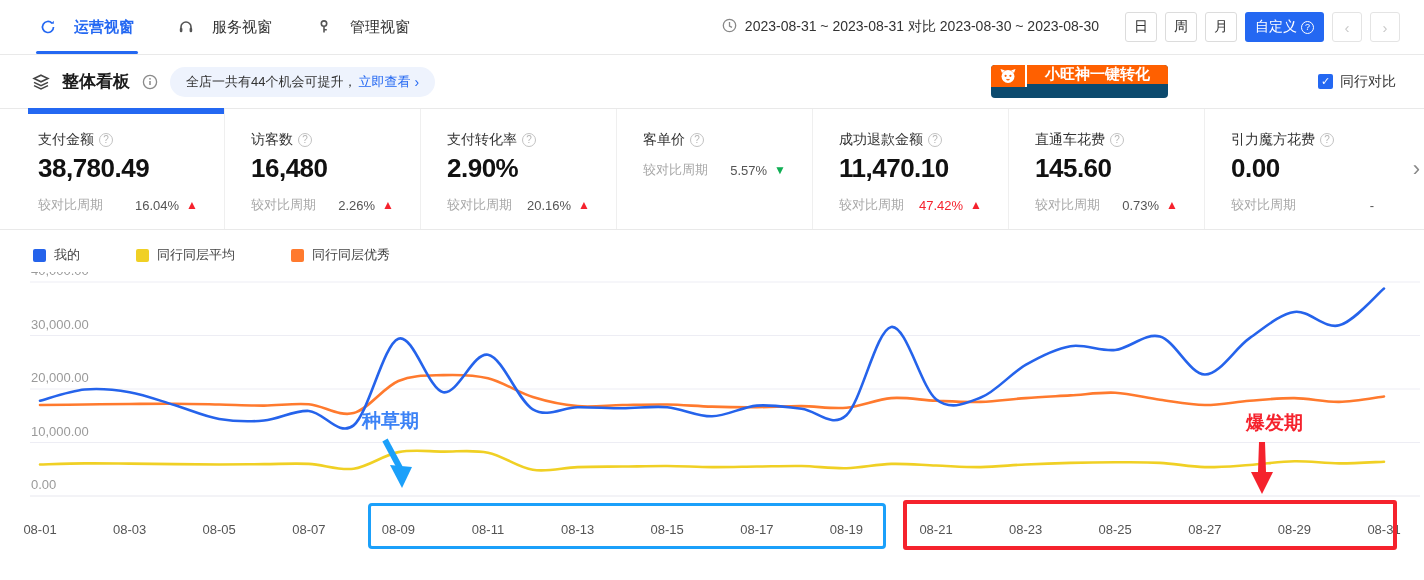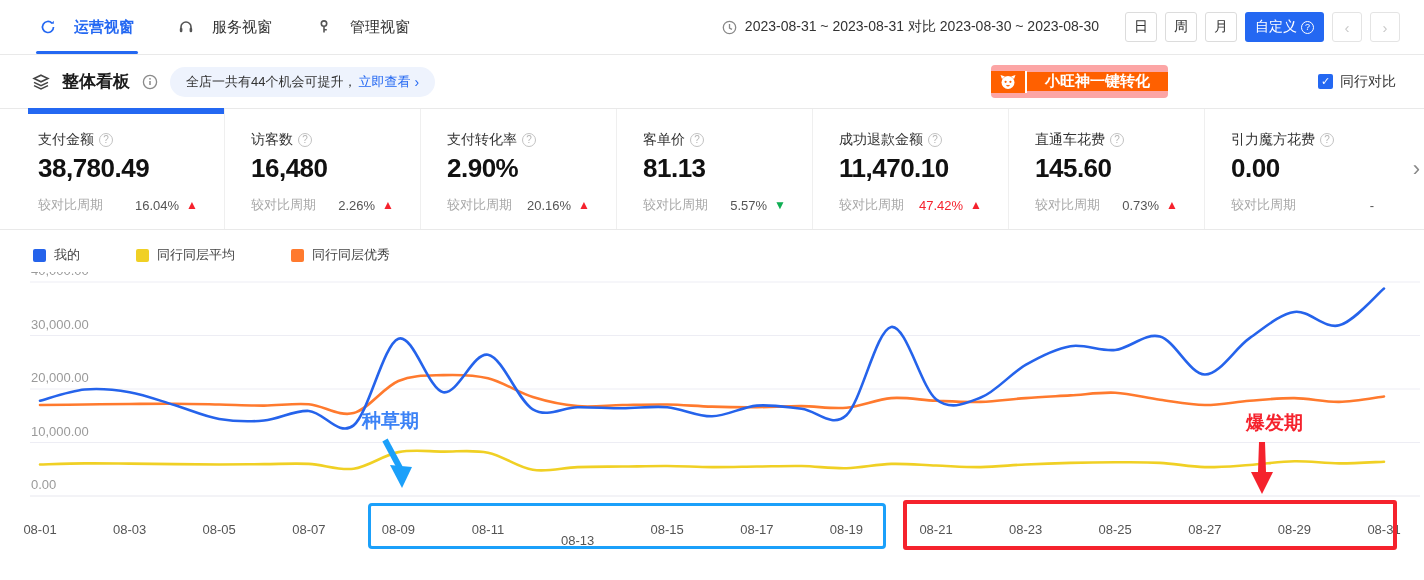--- a/index.html
+++ b/index.html
@@ -11,21 +11,21 @@
             border-bottom:1px solid #e9e9e9; padding:0 24px 0 40px; }
   .topbar-left { display:flex; align-items:center; gap:44px; height:100%; }
   .top-tab { display:flex; align-items:center; gap:18px; font-size:15px; color:#333;
              height:100%; cursor:pointer; position:relative; }
   .top-tab .t-icon { display:flex; color:#555; }
   .top-tab.active { color:#2468f2; font-weight:bold; }
   .top-tab.active .t-icon { color:#2468f2; }
   .top-tab.active::after { content:''; position:absolute; left:-4px; right:-4px; bottom:0;
                            height:3px; background:#2468f2; border-radius:2px; }
   .topbar-right { display:flex; align-items:center; gap:8px; }
-  .date-wrap { display:flex; align-items:center; gap:8px; margin-right:18px; color:#333; font-size:14px; }
+  .date-wrap { display:flex; gap:8px; margin-right:18px; color:#333; font-size:14px; }
   .clock { color:#888; display:flex; }
   .seg-btn { min-width:30px; height:30px; padding:0 8px; background:#fff; border:1px solid #dcdcdc;
              border-radius:3px; font-size:14px; color:#333; cursor:pointer;
              font-family:inherit; }
   .custom-btn { height:30px; padding:0 10px; background:#2468f2; color:#fff; border:none;
                 border-radius:3px; font-size:14px; cursor:pointer; display:flex; align-items:center;
                 gap:4px; font-family:inherit; }
   .q-circle { width:13px; height:13px; border:1px solid #fff; border-radius:50%; font-size:9px;
               line-height:11px; text-align:center; display:inline-block; }
   .pager { width:30px; height:30px; background:#fff; border:1px solid #e4e4e4; border-radius:3px;
@@ -36,22 +36,22 @@
                 padding:0 28px 0 32px; }
   .bh-left { display:flex; align-items:center; gap:12px; }
   .layers { color:#444; display:flex; }
   .board-title { font-size:17px; font-weight:bold; color:#1a1a1a; }
   .info-i { color:#8a8a8a; display:flex; cursor:pointer; }
   .notice-pill { display:flex; align-items:center; background:#eef3fd; border-radius:16px;
                  height:30px; padding:0 16px; font-size:13px; color:#333; }
   .notice-link { color:#2468f2; cursor:pointer; margin-left:2px; }
   .notice-chev { color:#2468f2; margin-left:4px; font-size:14px; }
   .bh-right { display:flex; align-items:center; gap:150px; }
-  .wang-btn { display:flex; align-items:center; height:33px; border:none; border-radius:4px;
-              overflow:hidden; cursor:pointer; background:#fca5a5; padding:0; font-family:inherit; }
+  .wang-btn { display:flex; align-items:flex-start; height:33px; border:none; border-radius:4px;
+              overflow:hidden; cursor:pointer; background:#0c4a6e; padding:0; font-family:inherit; }
   .wang-ico { width:36px; display:flex; align-items:center; justify-content:center;
               border-right:2px solid #fff; background:#ff6000; }
   .wang-txt { color:#fff; font-size:15px; font-weight:bold; padding:0 18px; display:flex; align-items:center;
               background:#ff6000; }
   .peer { display:flex; align-items:center; gap:7px; cursor:pointer; }
   .peer-box { width:15px; height:15px; background:#2468f2; border-radius:2px; color:#fff;
               font-size:11px; line-height:15px; text-align:center; }
   .peer-label { font-size:14px; color:#333; }
 
   
@@ -233,21 +233,20 @@
           <span>20.16%</span>
           <span class="arr-up">▲</span>
         </span>
       </div>
   </div>
   <div class="card">
     <div class="card-label">
         <span>客单价</span>
         <span class="qmark">?</span>
       </div>
-    <div class="card-value">81.13</div>
     <div class="card-delta">
         <span class="cmp">较对比周期</span>
       <span class="delta-val">
           <span>5.57%</span>
           <span class="arr-down">▼</span>
         </span>
       </div>
   </div>
   <div class="card">
     <div class="card-label">
@@ -324,21 +323,21 @@
       <path d="M40,133.05C47.46666666666667,132.96083333333334 69.86666666666666,132.69333333333333 84.8,132.515C99.73333333333333,132.33666666666664 114.66666666666666,132.11375 129.6,131.98000000000002C144.53333333333333,131.84625000000003 159.46666666666664,131.6233333333333 174.39999999999998,131.71249999999998C189.33333333333331,131.80166666666665 204.26666666666665,132.20291666666665 219.2,132.515C234.13333333333333,132.82708333333332 249.06666666666666,133.62958333333333 264,133.585C278.93333333333334,133.5404166666667 293.8666666666666,130.99916666666667 308.79999999999995,132.2475C323.7333333333333,133.49583333333334 338.66666666666663,144.95374999999999 353.59999999999997,141.075C368.5333333333333,137.19625 383.46666666666664,115.30583333333334 398.4,108.97500000000001C413.3333333333333,102.64416666666668 428.26666666666665,103.53583333333336 443.2,103.09000000000002C458.1333333333333,102.64416666666668 473.06666666666666,102.64416666666666 488,106.3C502.93333333333334,109.95583333333333 517.8666666666667,120.38833333333332 532.8,125.02499999999999C547.7333333333332,129.66166666666666 562.6666666666665,132.7825 577.5999999999999,134.12C592.5333333333333,135.4575 607.4666666666667,133.31750000000002 622.4,133.05C637.3333333333333,132.7825 652.2666666666667,132.2475 667.1999999999999,132.515C682.1333333333332,132.78249999999997 697.0666666666666,134.20916666666668 712,134.655C726.9333333333334,135.10083333333333 741.8666666666667,135.27916666666667 756.8,135.19C771.7333333333332,135.10083333333333 786.6666666666665,134.03083333333333 801.5999999999999,134.12C816.5333333333333,134.20916666666668 831.4666666666667,137.06250000000003 846.4,135.72500000000002C861.3333333333333,134.38750000000002 876.2666666666667,127.25416666666668 891.1999999999999,126.095C906.1333333333332,124.93583333333332 921.0666666666666,128.14583333333331 936,128.76999999999998C950.9333333333334,129.39416666666665 965.8666666666667,130.28583333333333 980.8,129.84C995.7333333333332,129.39416666666668 1010.6666666666666,127.16499999999999 1025.6,126.095C1040.5333333333333,125.025 1055.4666666666665,124.31166666666667 1070.3999999999999,123.42C1085.3333333333333,122.52833333333334 1100.2666666666664,120.03166666666667 1115.1999999999998,120.745C1130.1333333333332,121.45833333333334 1145.0666666666666,125.64916666666667 1160,127.7C1174.9333333333334,129.75083333333333 1189.8666666666666,132.87166666666667 1204.8,133.05C1219.7333333333333,133.22833333333335 1234.6666666666665,129.92916666666665 1249.6,128.76999999999998C1264.5333333333333,127.61083333333332 1279.4666666666665,125.91666666666666 1294.3999999999999,126.095C1309.3333333333333,126.27333333333334 1324.2666666666664,130.10750000000002 1339.1999999999998,129.84C1354.1333333333332,129.5725 1376.5333333333333,125.38166666666666 1384,124.49" fill="none" stroke="#ff7a2e" stroke-width="2.6" stroke-linecap="round"></path>
       <path d="M40,128.76999999999998C47.46666666666667,126.89749999999998 69.86666666666666,118.96166666666666 84.8,117.535C99.73333333333333,116.10833333333333 114.66666666666666,117.62416666666667 129.6,120.21000000000001C144.53333333333333,122.79583333333335 159.46666666666664,128.59166666666667 174.39999999999998,133.05C189.33333333333331,137.50833333333335 204.26666666666665,144.37416666666667 219.2,146.96C234.13333333333333,149.54583333333335 249.06666666666666,149.9025 264,148.565C278.93333333333334,147.2275 293.8666666666666,138.1325 308.79999999999995,138.935C323.7333333333333,139.7375 338.66666666666663,165.4175 353.59999999999997,153.38C368.5333333333333,141.3425 383.46666666666664,72.23833333333334 398.4,66.71000000000001C413.3333333333333,61.18166666666668 428.26666666666665,117.53500000000001 443.2,120.21000000000001C458.1333333333333,122.885 473.06666666666666,79.90666666666667 488,82.75999999999999C502.93333333333334,85.61333333333332 517.8666666666667,128.59166666666664 532.8,137.32999999999998C547.7333333333332,146.06833333333333 562.6666666666665,135.36833333333334 577.5999999999999,135.19C592.5333333333333,135.01166666666666 607.4666666666667,136.26 622.4,136.26C637.3333333333333,136.26 652.2666666666667,133.8525 667.1999999999999,135.19C682.1333333333332,136.5275 697.0666666666666,144.5525 712,144.285C726.9333333333334,144.01749999999998 741.8666666666667,134.83333333333334 756.8,133.585C771.7333333333332,132.33666666666667 786.6666666666665,135.19000000000003 801.5999999999999,136.79500000000002C816.5333333333333,138.4 831.4666666666667,156.85750000000002 846.4,143.215C861.3333333333333,129.5725 876.2666666666667,57.615 891.1999999999999,54.94C906.1333333333332,52.26499999999999 921.0666666666666,115.395 936,127.16499999999999C950.9333333333334,138.935 965.8666666666667,131.26666666666668 980.8,125.56C995.7333333333332,119.85333333333334 1010.6666666666666,101.48499999999999 1025.6,92.92499999999998C1040.5333333333333,84.36499999999998 1055.4666666666665,76.69666666666669 1070.3999999999999,74.20000000000002C1085.3333333333333,71.70333333333335 1100.2666666666664,79.55 1115.1999999999998,77.945C1130.1333333333332,76.33999999999999 1145.0666666666666,60.46833333333333 1160,64.57C1174.9333333333334,68.67166666666665 1189.8666666666666,102.2875 1204.8,102.55499999999999C1219.7333333333333,102.82249999999999 1234.6666666666665,76.60749999999999 1249.6,66.17499999999998C1264.5333333333333,55.742499999999986 1279.4666666666665,42.1 1294.3999999999999,39.96000000000001C1309.3333333333333,37.820000000000014 1324.2666666666664,57.24050000000001 1339.1999999999998,53.33500000000001C1354.1333333333332,49.429500000000004 1376.5333333333333,22.661666666666658 1384,16.526999999999987" fill="none" stroke="#2563eb" stroke-width="2.6" stroke-linecap="round"></path>
     </svg>
   <div class="x-axis" id="x-axis">
       <span style="left: 40px;">08-01</span>
       <span style="left: 129.6px;">08-03</span>
       <span style="left: 219.2px;">08-05</span>
       <span style="left: 308.8px;">08-07</span>
       <span style="left: 398.4px;">08-09</span>
       <span style="left: 488px;">08-11</span>
-      <span style="left: 577.6px; margin-top: 11px;">08-13</span>
+      <span style="left: 577.6px;">08-13</span>
       <span style="left: 667.2px;">08-15</span>
       <span style="left: 756.8px;">08-17</span>
       <span style="left: 846.4px;">08-19</span>
       <span style="left: 936px;">08-21</span>
       <span style="left: 1025.6px;">08-23</span>
       <span style="left: 1115.2px;">08-25</span>
       <span style="left: 1204.8px;">08-27</span>
       <span style="left: 1294.4px;">08-29</span>
       <span style="left: 1384px;">08-31</span>
     </div>

